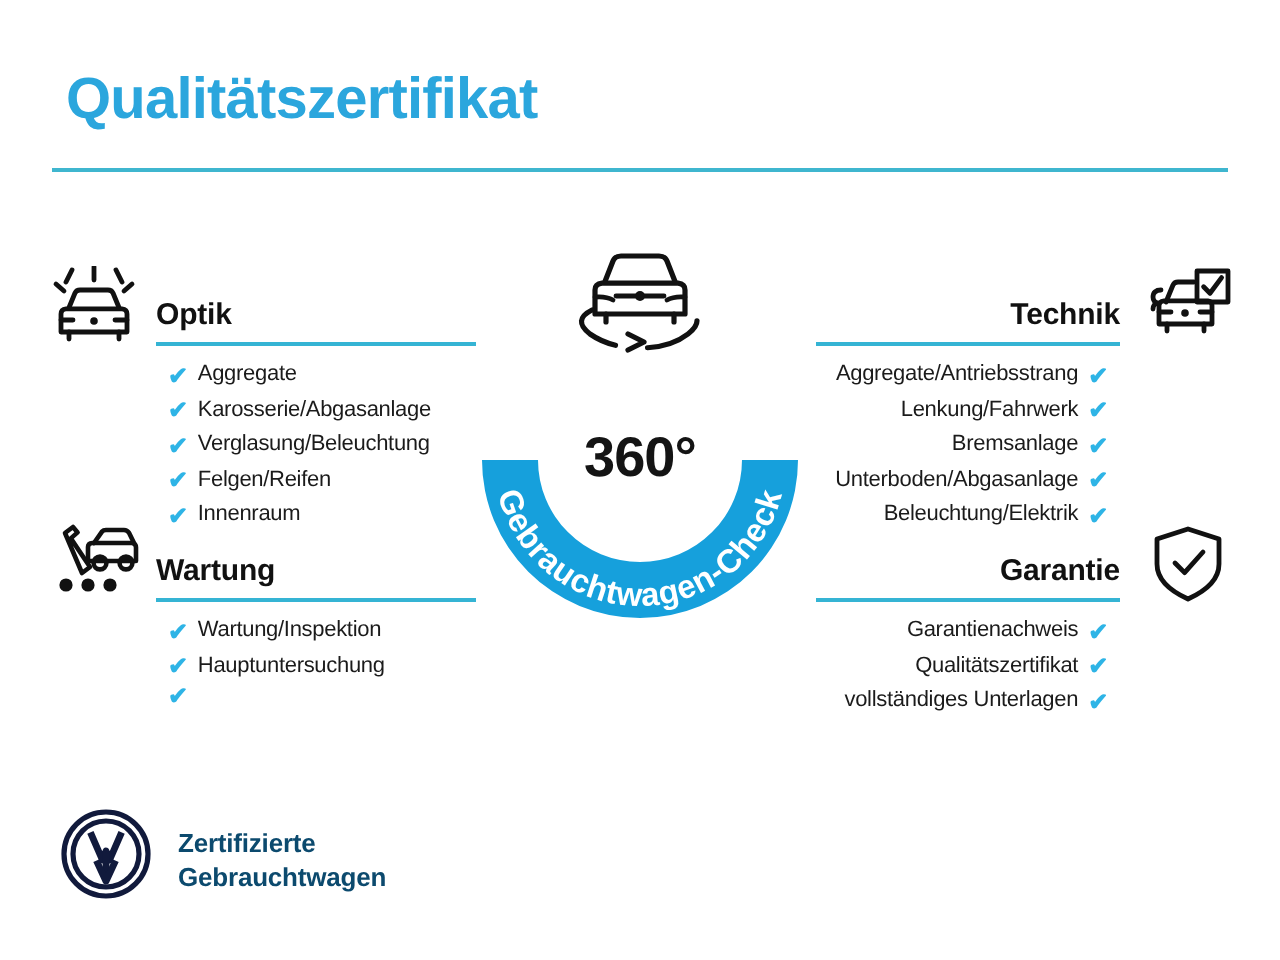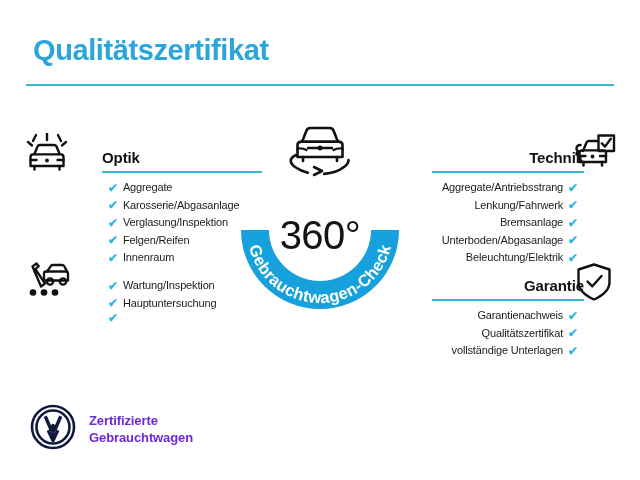--- a/index.html
+++ b/index.html
@@ -34,21 +34,20 @@
     left: 26px;
     top: 84px;
     width: 588px;
     height: 2px;
     background: #3fb6cf;
   }
 
   
   .section {
     position: absolute;
-    margin-left: 24px;
   }
   .sec-head {
     position: relative;
     height: 30px;
   }
   .sec-title {
     position: absolute;
     bottom: 7px;
     font-size: 15px;
     font-weight: bold;
@@ -120,22 +119,22 @@
     width: 182px;
     height: 166px;
   }
   #badge svg { display: block; }
   .badge-360 {
     position: absolute;
     left: 0;
     top: 66px;
     width: 182px;
     text-align: center;
-    font-size: 40px;
-    font-weight: normal;
+    font-size: 28px;
+    font-weight: bold;
     color: #141414;
     letter-spacing: -0.5px;
   }
   #car-rotate {
     position: absolute;
     left: 283px;
     top: 120px;
   }
 
   
@@ -145,21 +144,21 @@
     top: 404px;
     display: flex;
     align-items: center;
   }
   #footer .vw-mark { flex: 0 0 auto; }
   .vw-text {
     margin-left: 13px;
     font-size: 13px;
     font-weight: bold;
     line-height: 17px;
-    color: #6d28d9;
+    color: #0c4a6e;
     letter-spacing: -0.1px;
   }
 </style>
 </head>
 <body>
 
 <div class="page-title">Qualitätszertifikat</div>
 <div class="title-rule"></div>
 
 <div class="sec-icon" id="icon-optik">
@@ -261,34 +260,38 @@
       <li>
         <span class="chk">✔</span>
         <span>Aggregate</span>
       </li>
       <li>
         <span class="chk">✔</span>
         <span>Karosserie/Abgasanlage</span>
       </li>
       <li>
         <span class="chk">✔</span>
-        <span>Verglasung/Inspektion</span>
+        <span>Verglasung/Beleuchtung</span>
       </li>
       <li>
         <span class="chk">✔</span>
         <span>Felgen/Reifen</span>
       </li>
       <li>
         <span class="chk">✔</span>
         <span>Innenraum</span>
       </li>
     </ul>
 </div>
 
 <div class="section left" id="sec-wartung">
+  <div class="sec-head">
+    <div class="sec-title">Wartung</div>
+    <div class="sec-rule"></div>
+  </div>
   <ul class="items">
       <li>
         <span class="chk">✔</span>
         <span>Wartung/Inspektion</span>
       </li>
       <li>
         <span class="chk">✔</span>
         <span>Hauptuntersuchung</span>
       </li>
       <li>
@@ -335,21 +338,21 @@
       <li>
         <span class="chk">✔</span>
         <span>Garantienachweis</span>
       </li>
       <li>
         <span class="chk">✔</span>
         <span>Qualitätszertifikat</span>
       </li>
       <li>
         <span class="chk">✔</span>
-        <span>vollständige Unterlagen</span>
+        <span>vollständiges Unterlagen</span>
       </li>
     </ul>
 </div>
 
 <div id="footer">
   <span class="vw-mark">
     <svg width="46" height="46" viewBox="0 0 46 46">
       <circle cx="23" cy="23" r="21" fill="none" stroke="#111a3c" stroke-width="2.6"></circle>
       <circle cx="23" cy="23" r="16.5" fill="none" stroke="#111a3c" stroke-width="2.6"></circle>
       <path d="M12.6 11.8 L16.6 20.6 L20.0 11.0

